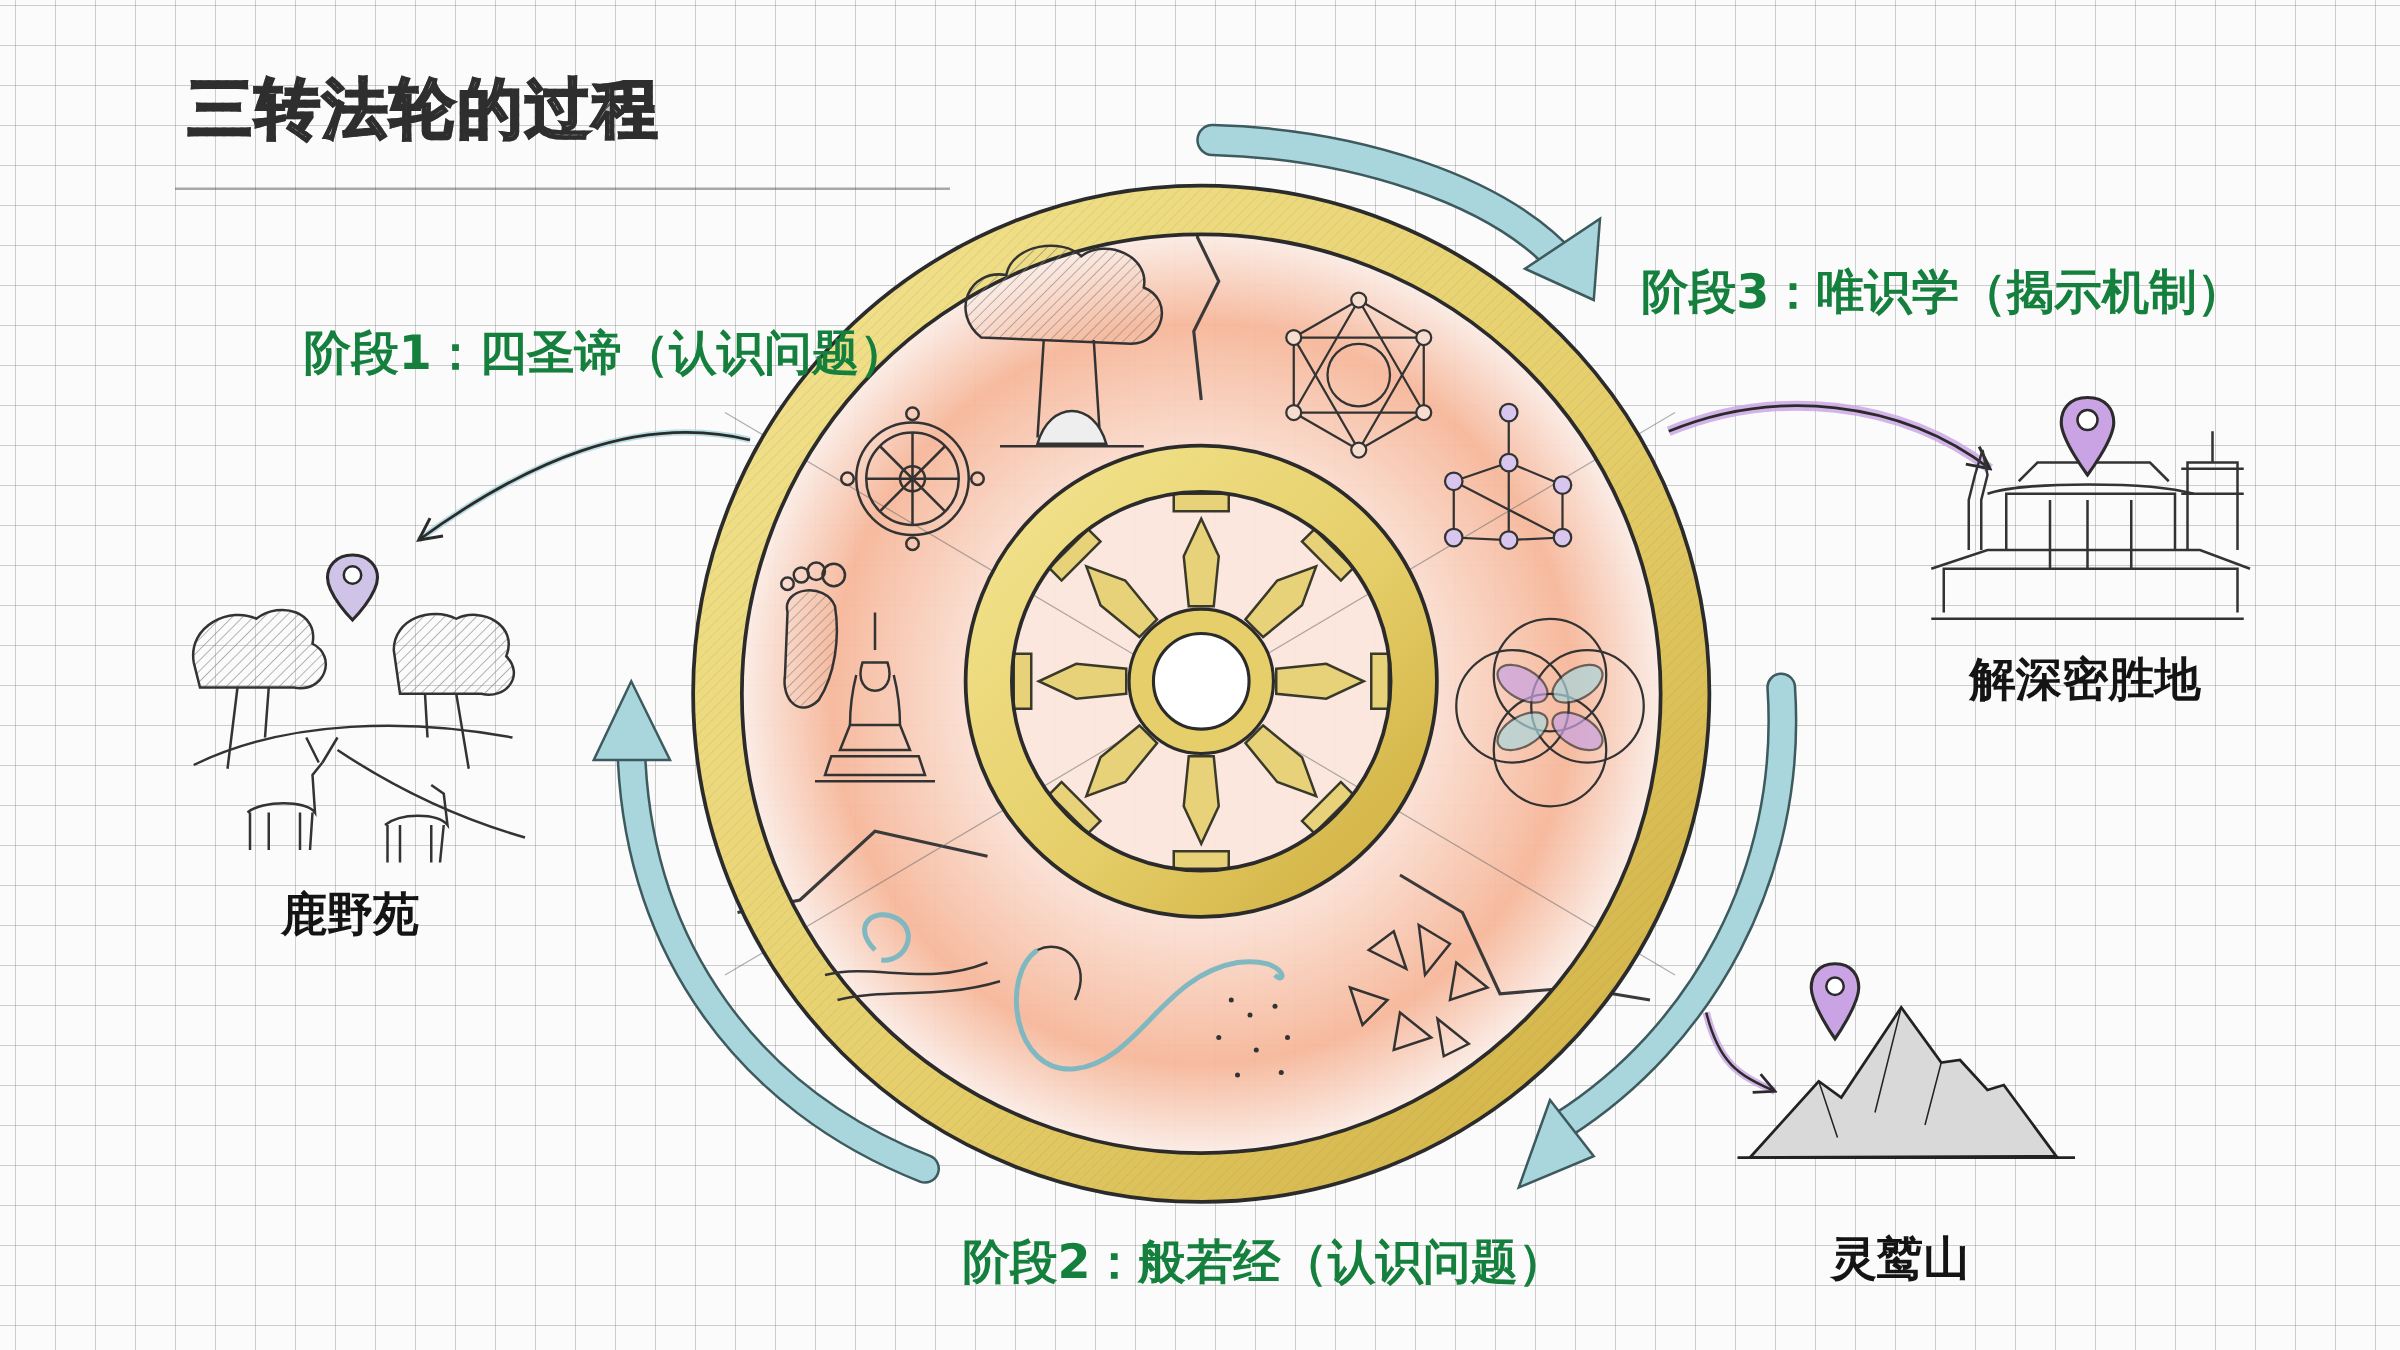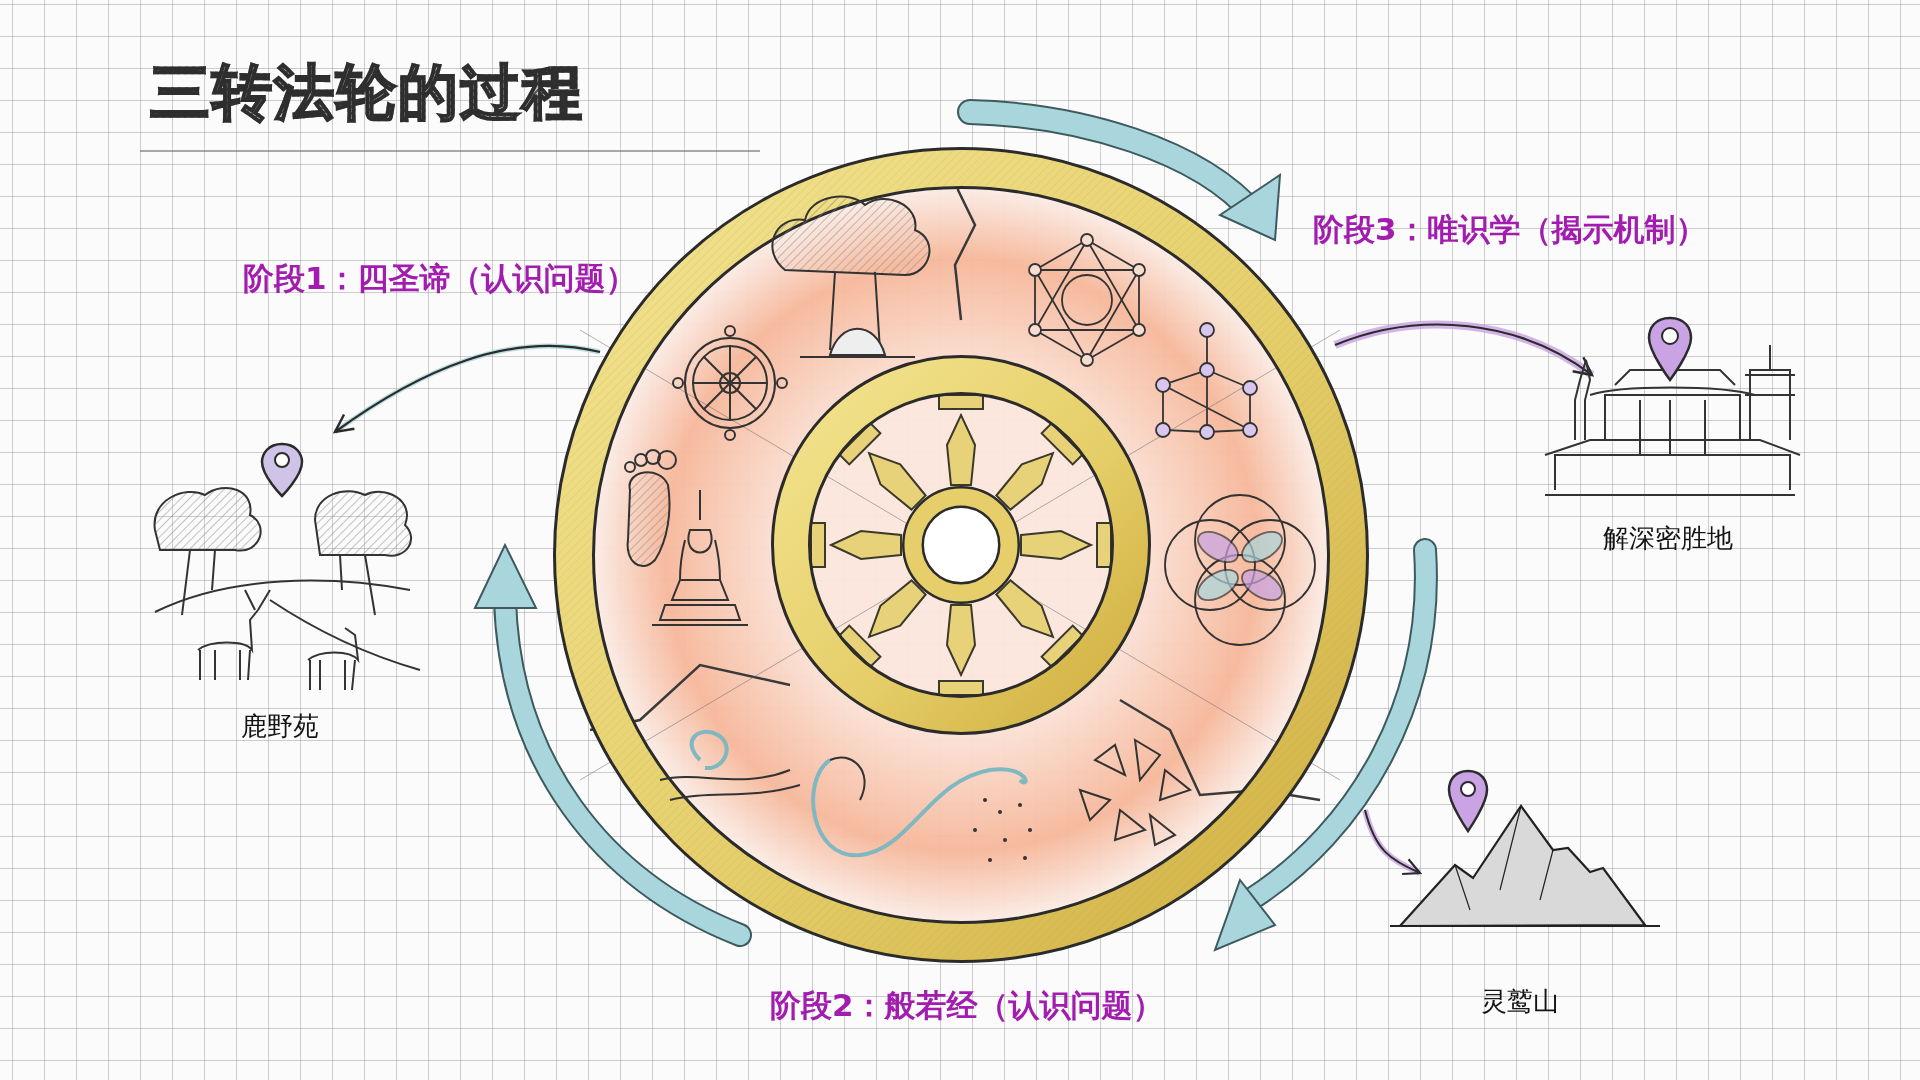--- a/index.html
+++ b/index.html
@@ -9,38 +9,38 @@
     background-image:
       linear-gradient(to right, rgba(120,120,120,0.35) 1px, transparent 1px),
       linear-gradient(to bottom, rgba(120,120,120,0.35) 1px, transparent 1px);
     background-size: 32px 32px;
     background-position: 12px 4px;
     font-family: "DejaVu Sans", "Liberation Sans", sans-serif;
     color: #1a1a1a;
   }
   .title {
     position: absolute; left: 150px; top: 62px;
-    font-size: 60px; font-weight: bold; letter-spacing: 2px;
+    font-size: 52px; font-weight: bold; letter-spacing: 2px;
     color: #6e6e6e;
     -webkit-text-stroke: 2px #2e2e2e;
     background: repeating-linear-gradient(135deg, #bdbdbd 0 3px, #5a5a5a 3px 5px);
     -webkit-background-clip: text; background-clip: text;
     -webkit-text-fill-color: transparent;
     line-height: 1;
   }
   .title-underline {
     position: absolute; left: 140px; top: 150px; width: 620px; height: 2px;
     background: #555; opacity: .5;
   }
   .stage-label {
-    position: absolute; font-size: 31px; font-weight: bold; color: #a21caf;
+    position: absolute; font-size: 38px; font-weight: bold; color: #15803d;
     white-space: nowrap; line-height: 1;
   }
   .place-label {
-    position: absolute; font-size: 26px; font-weight: normal; color: #141414;
+    position: absolute; font-size: 37px; font-weight: bold; color: #141414;
     white-space: nowrap; line-height: 1; transform: translateX(-50%);
   }
   svg.diagram { position: absolute; left: 0; top: 0; }
 </style>
 </head>
 <body>
 
 <div class="title">三转法轮的过程</div>
 <div class="title-underline"></div>
 

